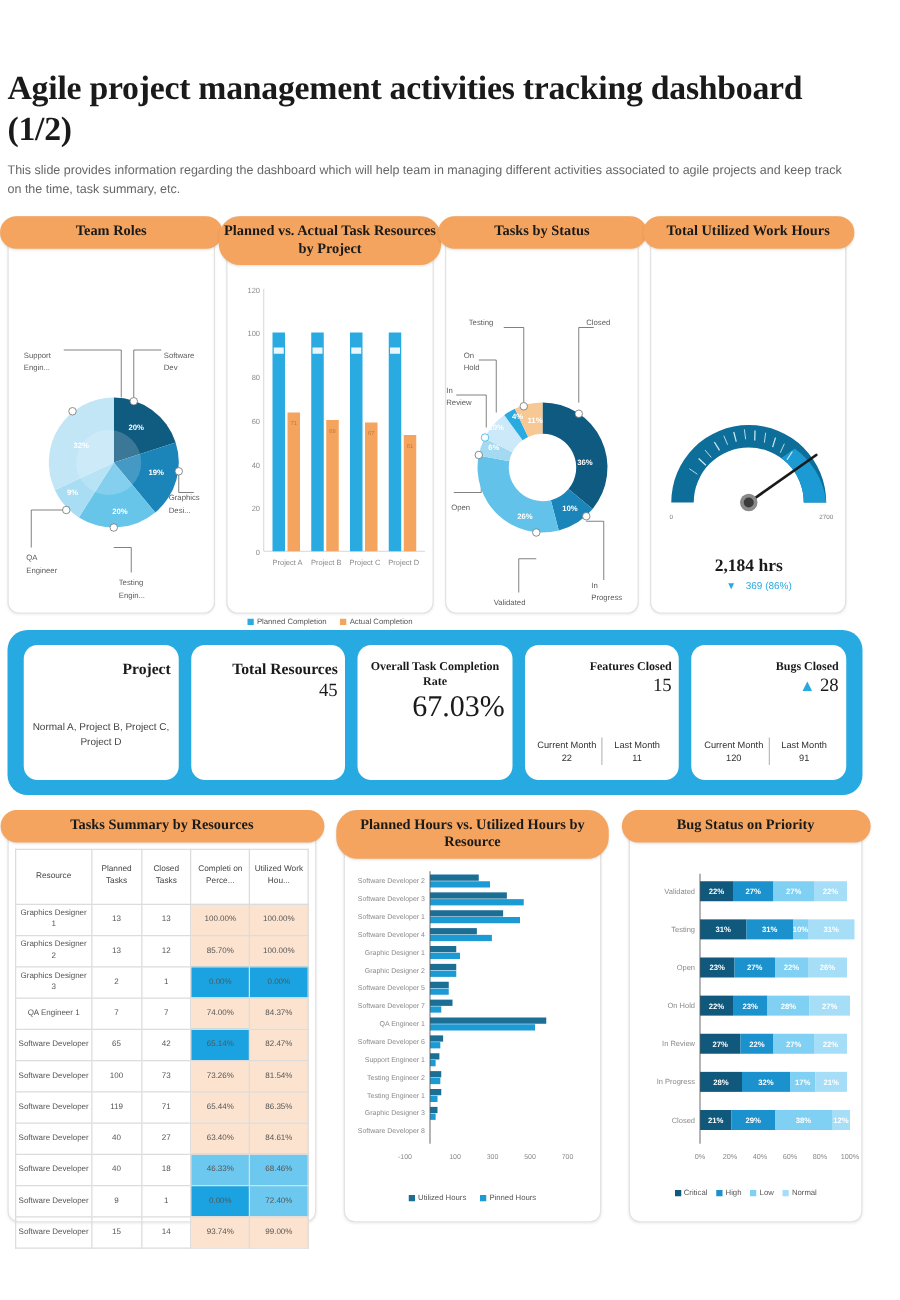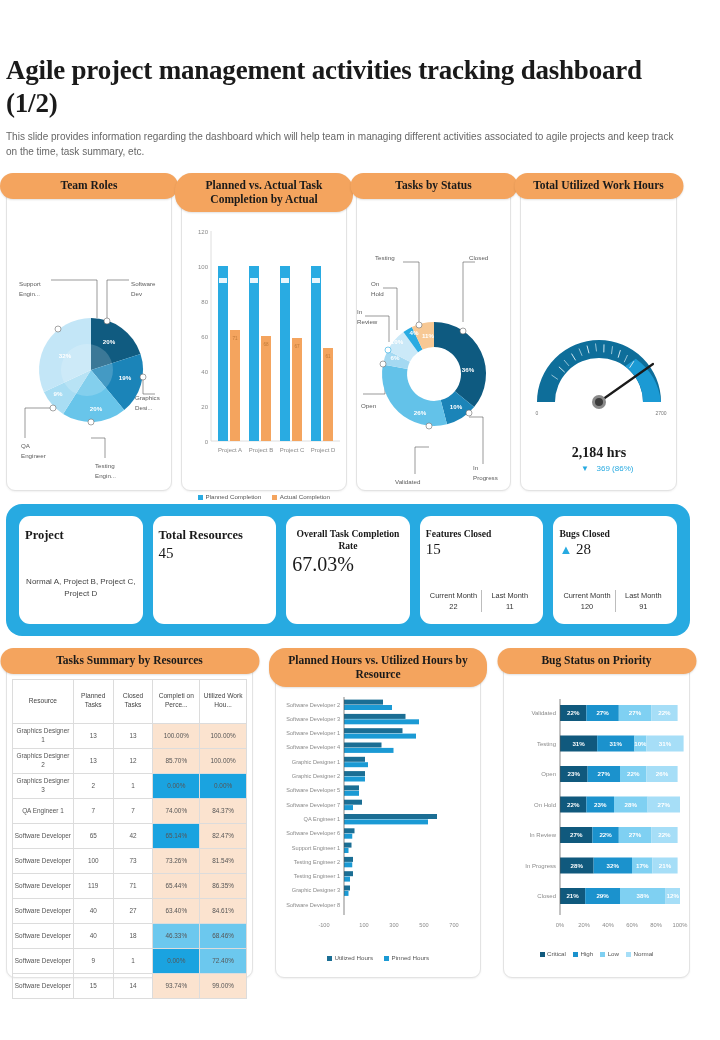--- a/index.html
+++ b/index.html
@@ -48,30 +48,30 @@
   .p3 { width: 155px; height: 318px; }
   .p4 { width: 157px; height: 318px; }
 
   
   .kpistrip {
     margin-top: 13px; background: #27aae1; border-radius: 16px;
     padding: 12px 13px; display: flex; gap: 10px; height: 132px;
   }
   .kpi {
     background: #fff; border-radius: 11px; flex: 1;
-    display: flex; flex-direction: column; align-items: flex-start;
+    display: flex; flex-direction: column; align-items: flex-end;
     padding: 12px 6px 8px; position: relative;
   }
   .kpi-h {
     font-family: "Liberation Serif", serif; font-weight: bold;
     font-size: 12.5px; color: #1a1a1a; text-align: center; line-height: 1.25;
   }
   .kpi-h.sm { font-size: 9.6px; }
   .kpi-v { font-family: "Liberation Serif", serif; font-size: 15px; color: #1a1a1a; margin-top: 1px; }
-  .kpi-v.big { font-size: 20px; }
+  .kpi-v.big { font-size: 24px; }
   .kpi-projects { font-size: 8px; color: #444; text-align: center; margin-top: auto; margin-bottom: 16px; line-height: 1.5; }
   .kpi-split { display: flex; width: 100%; margin-top: auto; margin-bottom: 4px; }
   .kpi-col { flex: 1; text-align: center; font-size: 7.4px; color: #333; line-height: 1.5; }
   .kpi-col:first-child { border-right: 1px solid #bdbdbd; }
   .tri { color: #27aae1; font-size: 13px; }
 
   
   .row3 { display: flex; gap: 22px; margin-top: 12px; }
   .p5 { width: 262px; height: 330px; }
   .p6 { width: 206px; height: 330px; }
@@ -174,21 +174,21 @@
             <circle cx="52" cy="7" r="3" fill="#fff" stroke="#6a6a6a" stroke-width=".6"></circle>
             <circle cx="0" cy="52" r="3" fill="#fff" stroke="#6a6a6a" stroke-width=".6"></circle>
             <circle cx="-38" cy="38" r="3" fill="#fff" stroke="#6a6a6a" stroke-width=".6"></circle>
             <circle cx="-33" cy="-41" r="3" fill="#fff" stroke="#6a6a6a" stroke-width=".6"></circle>
           </g>
         </svg>
       </div>
     </div>
 
     <div class="panel p2">
-      <div class="pill">Planned vs. Actual Task Completion by Actual</div>
+      <div class="pill">Planned vs. Actual Task Resources by Project</div>
       <div class="pbody">
         <svg width="166" height="275" viewBox="0 0 166 275">
 
           <g class="axis-lbl" text-anchor="end">
             <text x="26" y="22">120</text>
             <text x="26" y="57">100</text>
             <text x="26" y="92">80</text>
             <text x="26" y="127">60</text>
             <text x="26" y="162">40</text>
             <text x="26" y="197">20</text>

